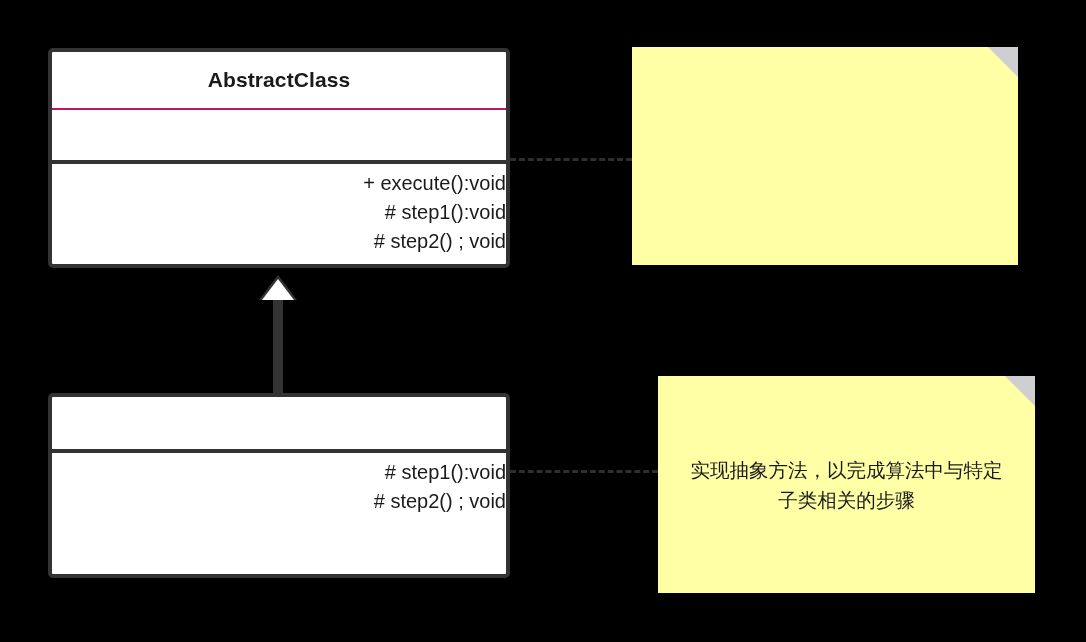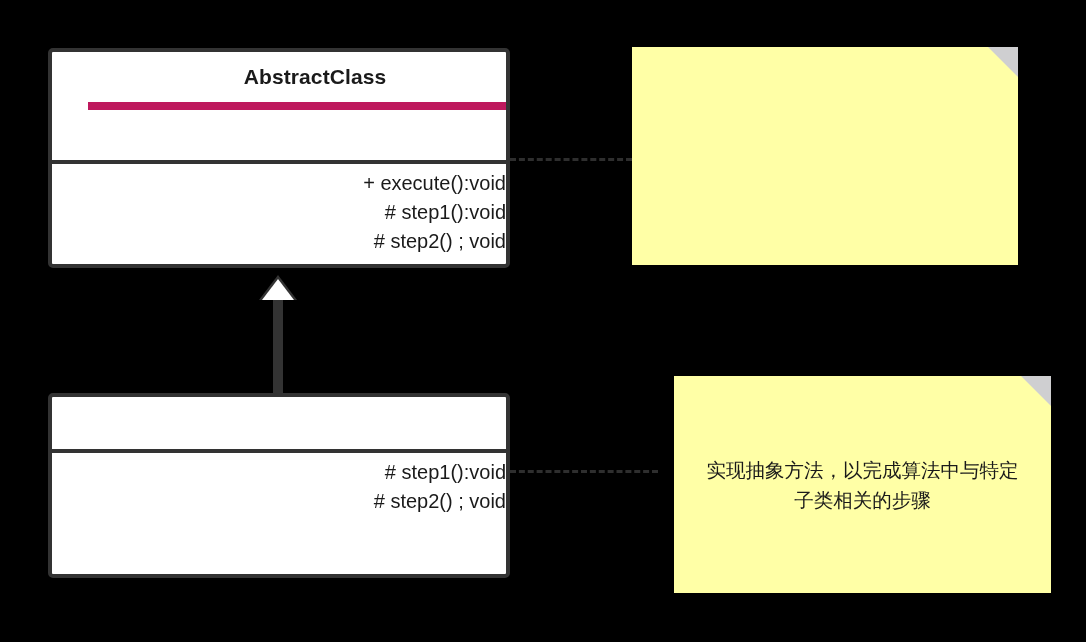--- a/index.html
+++ b/index.html
@@ -31,22 +31,21 @@
   .uml-title {
     box-sizing: border-box;
     width: 100%;
     display: flex;
     align-items: center;
     justify-content: center;
     font-weight: bold;
     font-size: 21px;
     color: #1a1a1a;
     letter-spacing: 0.1px;
-    border-bottom: 8px solid #be185d;
-    margin-left: 36px;
+    border-bottom: 2px solid #be185d;
   }
   .uml-attrs {
     box-sizing: border-box;
     width: 100%;
     border-bottom: 4px solid #333333;
   }
   .uml-methods {
     box-sizing: border-box;
     width: 100%;
     padding: 5px 0 0 14px;
@@ -151,19 +150,19 @@
     </div>
   </div>
 
   <div class="dashed-link" style="left:510px; top:158px; width:122px;"></div>
   <div class="dashed-link" style="left:510px; top:470px; width:148px;"></div>
 
   <div class="uml-note" style="left:632px; top:47px; width:386px; height:218px;">
     <div class="note-fold"></div>
   </div>
 
-  <div class="uml-note" style="left:658px; top:376px; width:377px; height:217px;margin-left:16px;">
+  <div class="uml-note" style="left:658px; top:376px; width:377px; height:217px;">
     <div class="note-text" style="padding:0 28px;">实现抽象方法，以完成算法中与特定子类相关的步骤</div>
     <div class="note-fold"></div>
   </div>
 
 
 </div>
 
 </body></html>

